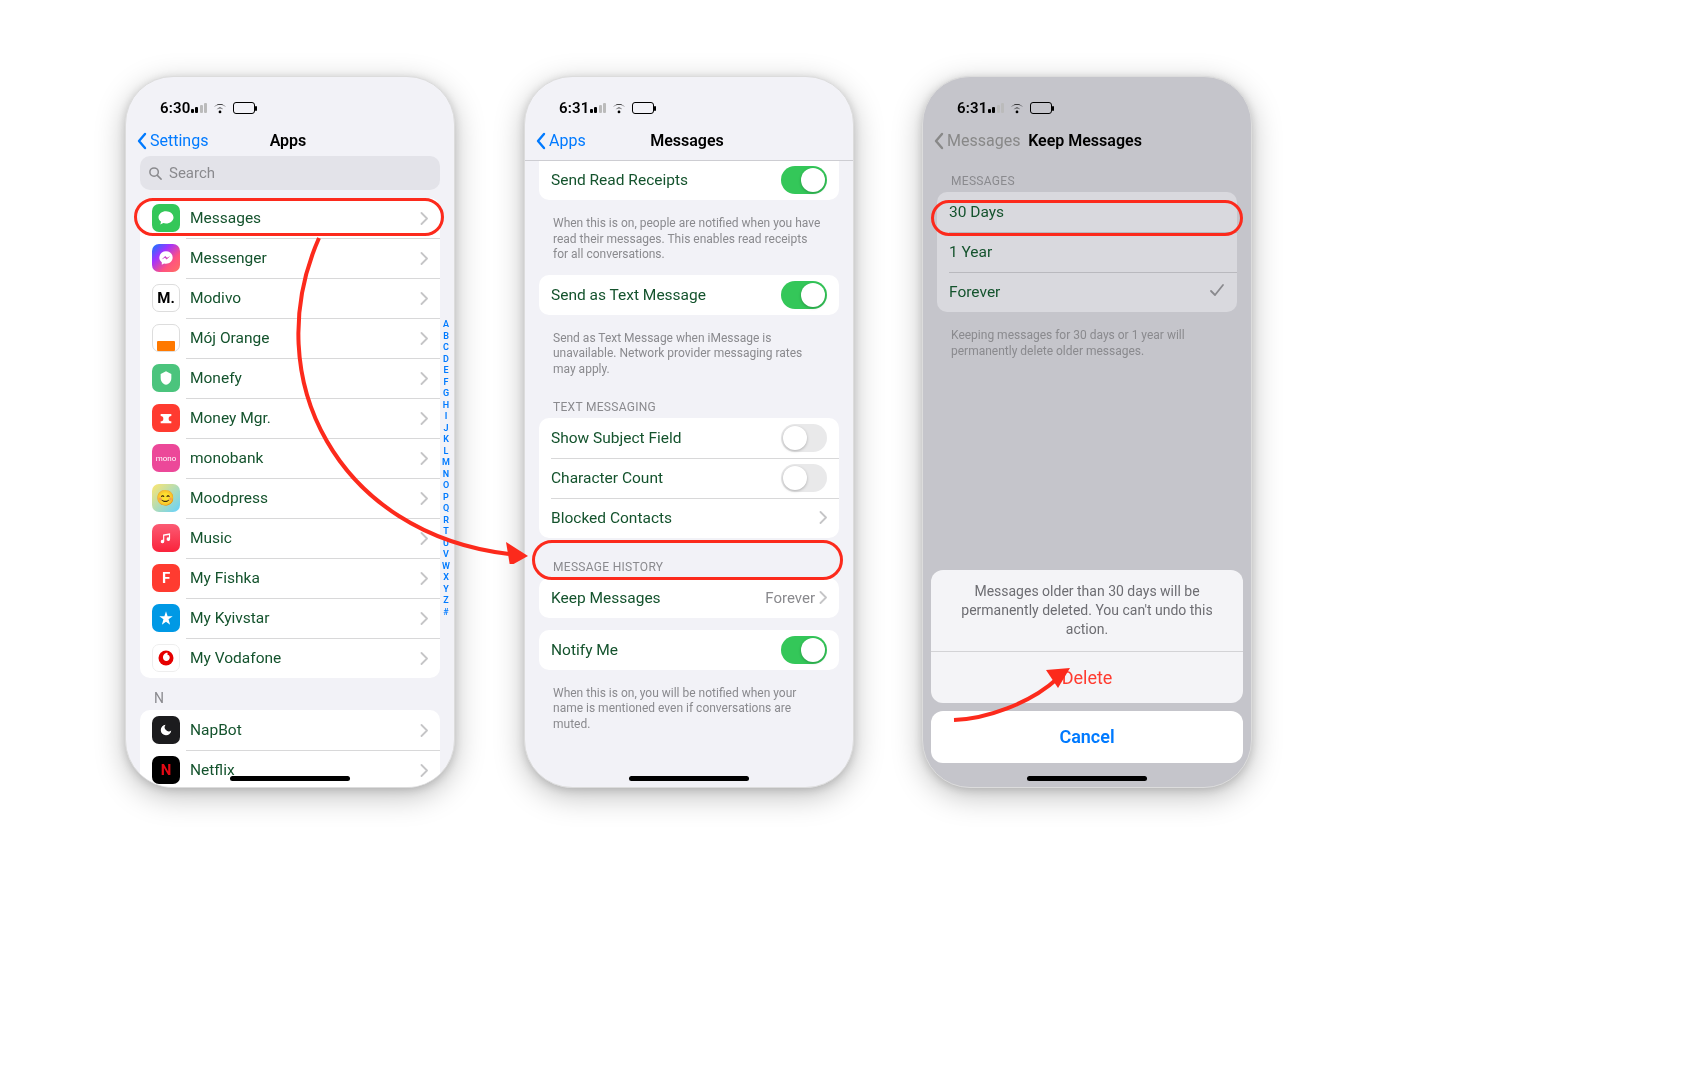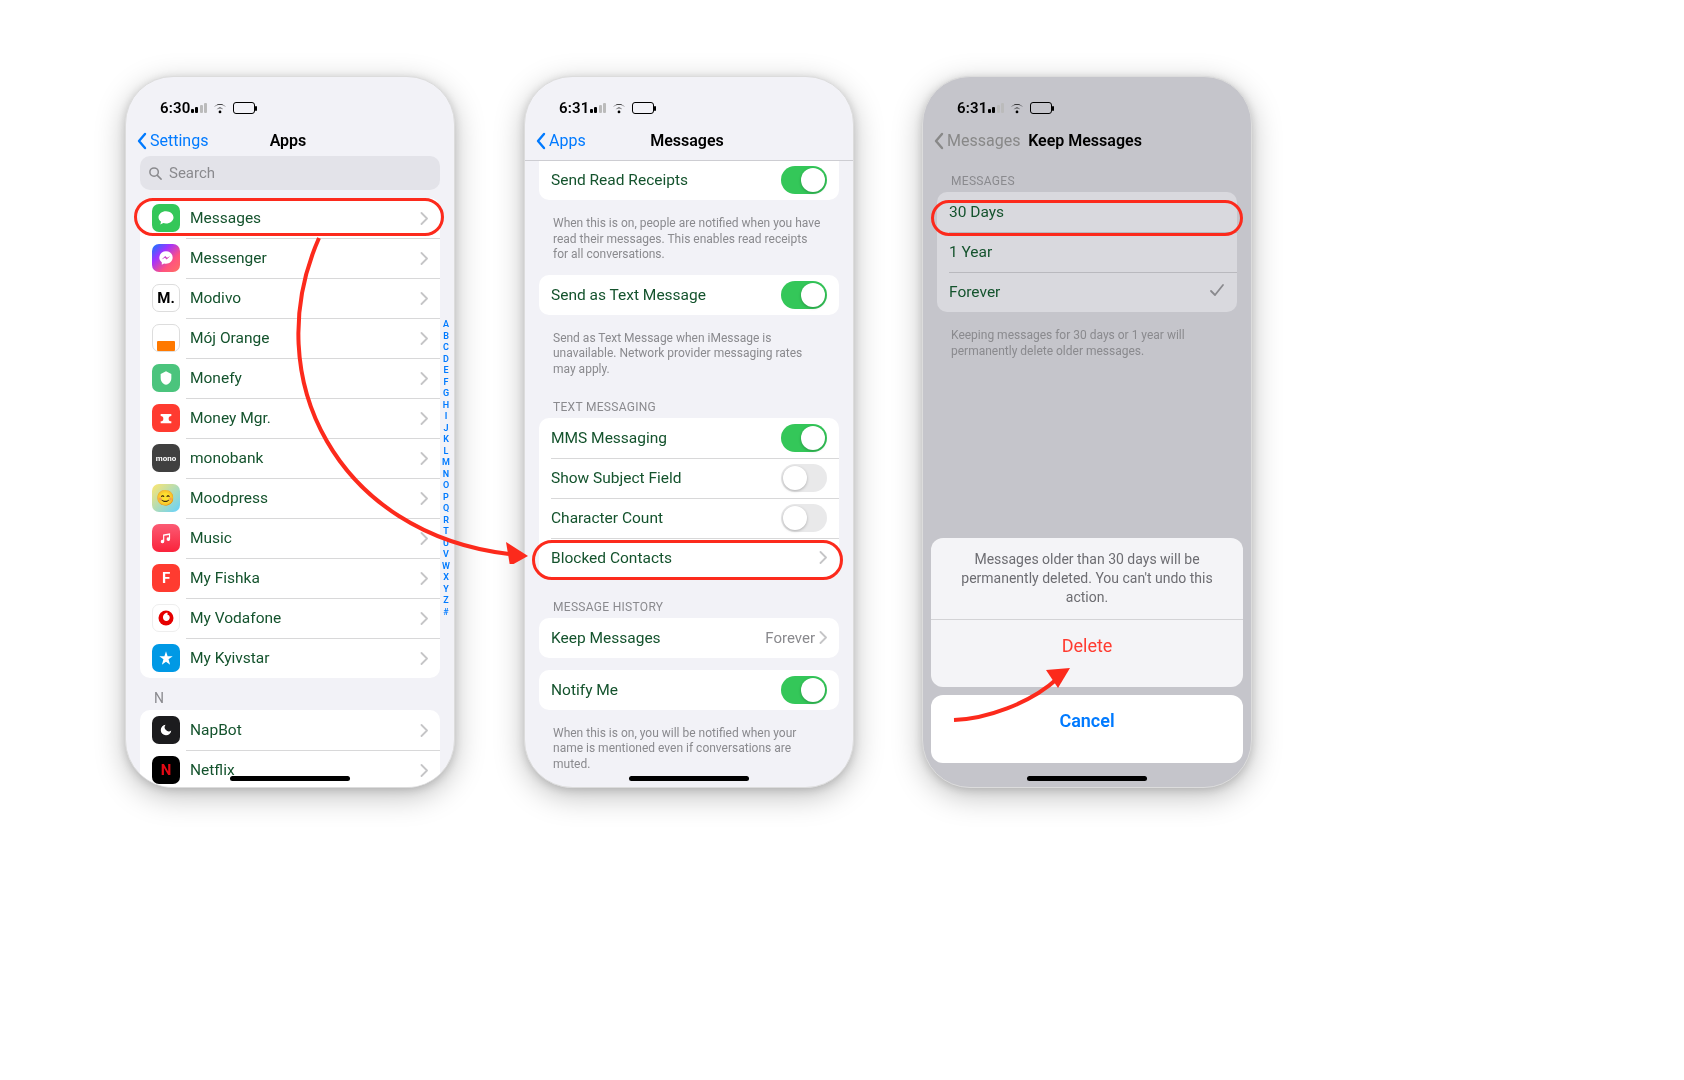--- a/index.html
+++ b/index.html
@@ -194,21 +194,21 @@
   }
   .sheet-msg {
     font-size: 14px;
     color: #6d6d72;
     text-align: center;
     padding: 12px 24px;
     line-height: 1.35;
   }
   .sheet-btn {
     text-align: center;
-    height: 68px;
+    height: 52px;
     line-height: 52px;
     font-size: 18px;
     color: #007aff;
     background: #fff;
     border-top: 1px solid rgba(60,60,67,0.18);
   }
   .sheet-btn.destructive { color: #ff3b30; background: transparent; font-weight: 400; }
   .sheet-btn.cancel { background: #fff; border-radius: 12px; font-weight: 600; color:#007aff; border: none; }
 </style>
 </head>
@@ -319,21 +319,21 @@
               </svg>
             </span>
         <span class="label">Money Mgr.</span>
         <span class="chevron">
               <svg viewBox="0 0 8 13">
                 <path fill="none" stroke="#c5c5c7" stroke-width="1.8" stroke-linecap="round" stroke-linejoin="round" d="M1.5 1 7 6.5 1.5 12"></path>
               </svg>
             </span>
       </div>
       <div class="row">
-        <span class="app-icon" style="background:#404040;font-size:8px;font-weight:700">mono</span>
+        <span class="app-icon" style="background:#ec4899;font-size:8px;font-weight:400">mono</span>
         <span class="label">monobank</span>
         <span class="chevron">
               <svg viewBox="0 0 8 13">
                 <path fill="none" stroke="#c5c5c7" stroke-width="1.8" stroke-linecap="round" stroke-linejoin="round" d="M1.5 1 7 6.5 1.5 12"></path>
               </svg>
             </span>
       </div>
       <div class="row">
         <span class="app-icon" style="background:linear-gradient(135deg,#ffe66d,#64d2ff)">😊</span>
         <span class="label">Moodpress</span>
@@ -352,47 +352,47 @@
         <span class="label">Music</span>
         <span class="chevron">
               <svg viewBox="0 0 8 13">
                 <path fill="none" stroke="#c5c5c7" stroke-width="1.8" stroke-linecap="round" stroke-linejoin="round" d="M1.5 1 7 6.5 1.5 12"></path>
               </svg>
             </span>
       </div>
       <div class="row">
         <span class="app-icon" style="background:#ff3b30">F</span>
         <span class="label">My Fishka</span>
+        <span class="chevron">
+              <svg viewBox="0 0 8 13">
+                <path fill="none" stroke="#c5c5c7" stroke-width="1.8" stroke-linecap="round" stroke-linejoin="round" d="M1.5 1 7 6.5 1.5 12"></path>
+              </svg>
+            </span>
+      </div>
+      <div class="row">
+        <span class="app-icon" style="background:#0099e5">
+              <svg width="16" height="16" viewBox="0 0 24 24">
+                <path fill="#fff" d="M12 2l2.4 7.4H22l-6.2 4.5L18.2 22 12 17.5 5.8 22l2.4-8.1L2 9.4h7.6z"></path>
+              </svg>
+            </span>
+        <span class="label">My Kyivstar</span>
         <span class="chevron">
               <svg viewBox="0 0 8 13">
                 <path fill="none" stroke="#c5c5c7" stroke-width="1.8" stroke-linecap="round" stroke-linejoin="round" d="M1.5 1 7 6.5 1.5 12"></path>
               </svg>
             </span>
       </div>
       <div class="row">
         <span class="app-icon" style="background:#fff;border:1px solid #eee">
               <svg width="18" height="18" viewBox="0 0 24 24">
                 <circle cx="12" cy="12" r="10" fill="#e60000"></circle>
                 <path fill="#fff" d="M14 5c-3 0-6 2.3-6 6.2 0 2.9 2.1 4.8 4.4 4.8 2.6 0 4.6-2.1 4.6-4.6 0-2.2-1.4-3.7-3.2-4.1.2-1.3.8-2.1.2-2.3z"></path>
               </svg>
             </span>
         <span class="label">My Vodafone</span>
-        <span class="chevron">
-              <svg viewBox="0 0 8 13">
-                <path fill="none" stroke="#c5c5c7" stroke-width="1.8" stroke-linecap="round" stroke-linejoin="round" d="M1.5 1 7 6.5 1.5 12"></path>
-              </svg>
-            </span>
-      </div>
-      <div class="row">
-        <span class="app-icon" style="background:#0099e5">
-              <svg width="16" height="16" viewBox="0 0 24 24">
-                <path fill="#fff" d="M12 2l2.4 7.4H22l-6.2 4.5L18.2 22 12 17.5 5.8 22l2.4-8.1L2 9.4h7.6z"></path>
-              </svg>
-            </span>
-        <span class="label">My Kyivstar</span>
         <span class="chevron">
               <svg viewBox="0 0 8 13">
                 <path fill="none" stroke="#c5c5c7" stroke-width="1.8" stroke-linecap="round" stroke-linejoin="round" d="M1.5 1 7 6.5 1.5 12"></path>
               </svg>
             </span>
       </div>
     </div>
 
     <div class="section-header" style="text-transform:none; padding:0 28px 4px; font-size:14px">N</div>
 
@@ -502,26 +502,20 @@
         <span class="toggle on">
               <span class="knob"></span>
             </span>
       </div>
     </div>
     <div class="section-footer">Send as Text Message when iMessage is unavailable. Network provider messaging rates may apply.</div>
 
     <div class="section-header">TEXT MESSAGING</div>
     <div class="group tight">
       <div class="row">
-        <span class="label">MMS Messaging</span>
-        <span class="toggle on">
-              <span class="knob"></span>
-            </span>
-      </div>
-      <div class="row">
         <span class="label">Show Subject Field</span>
         <span class="toggle">
               <span class="knob"></span>
             </span>
       </div>
       <div class="row">
         <span class="label">Character Count</span>
         <span class="toggle">
               <span class="knob"></span>
             </span>

